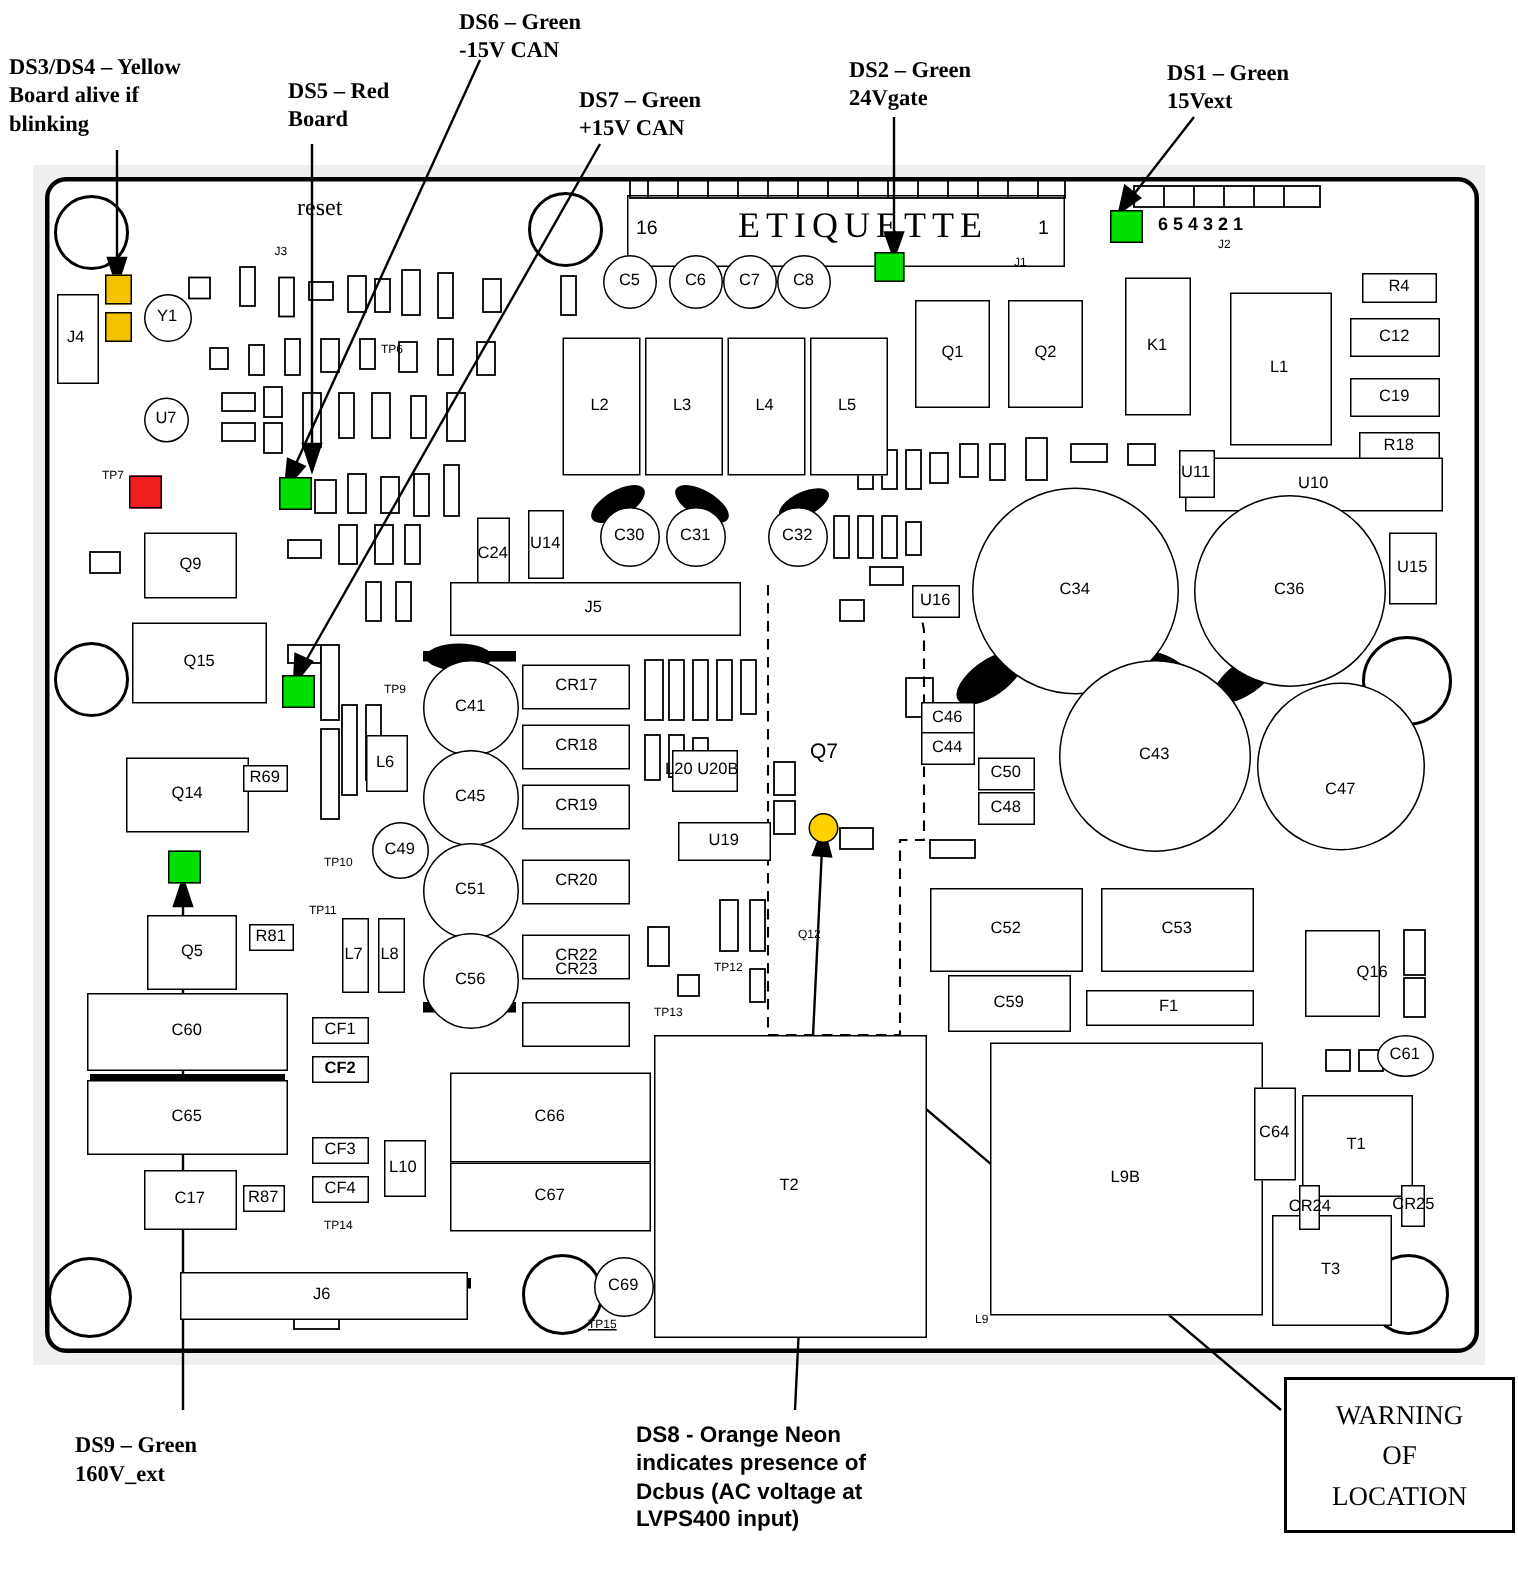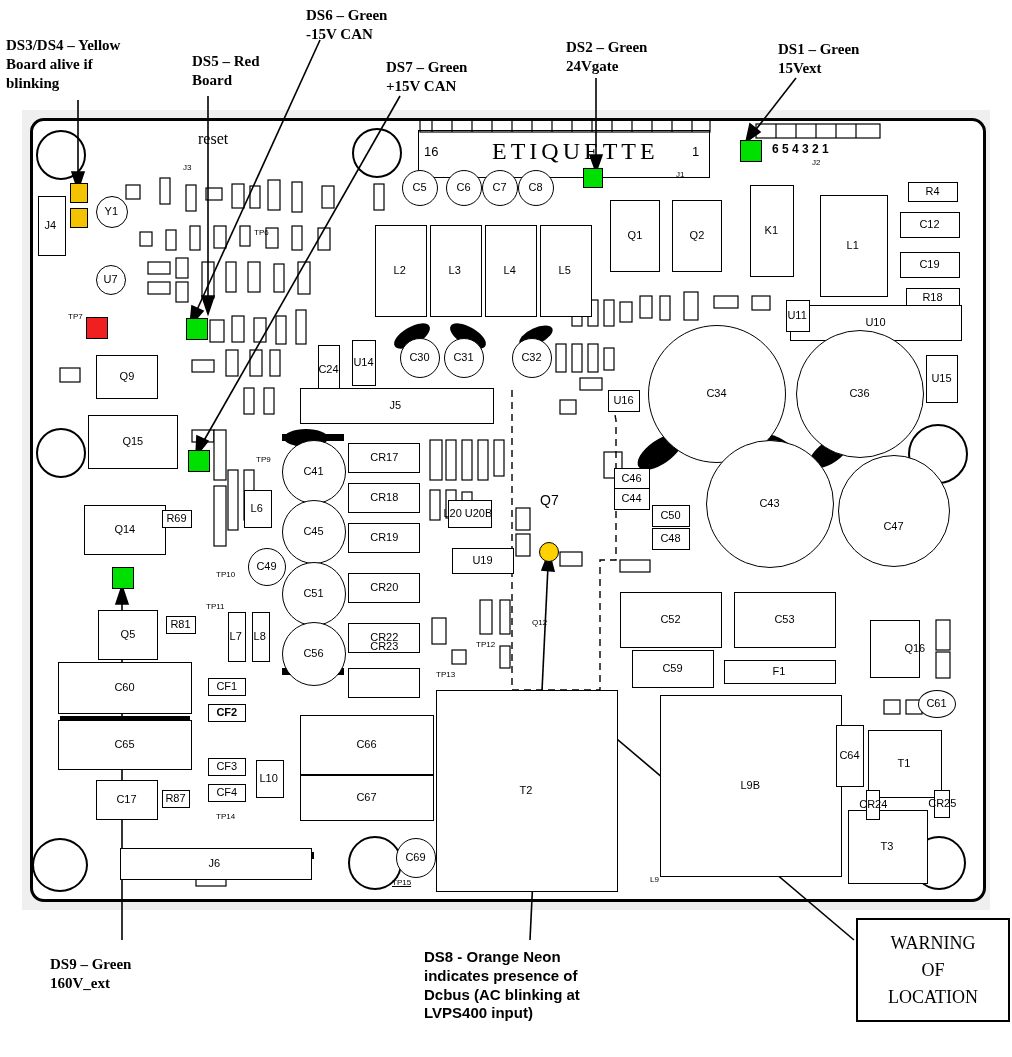--- a/index.html
+++ b/index.html
@@ -420,21 +420,21 @@
       <div class="anno" style="left: 386px; top: 58px;">DS7 – Green
 +15V CAN</div>
       <div class="anno" style="left: 566px; top: 38px;">DS2 – Green
 24Vgate</div>
       <div class="anno" style="left: 778px; top: 40px;">DS1 – Green
 15Vext</div>
       <div class="anno" style="left: 50px; top: 955px;">DS9 – Green
     160V_ext</div>
       <div class="anno sans" style="left: 424px; top: 948px;">DS8   - Orange Neon
 indicates presence of
-Dcbus (AC blinking at
+Dcbus (AC voltage at
 LVPS400 input)</div>
     </div>
 
   <div class="warnbox">
     <div>WARNING</div>
     <div>OF</div>
     <div>LOCATION</div>
   </div>
 </div>
 

